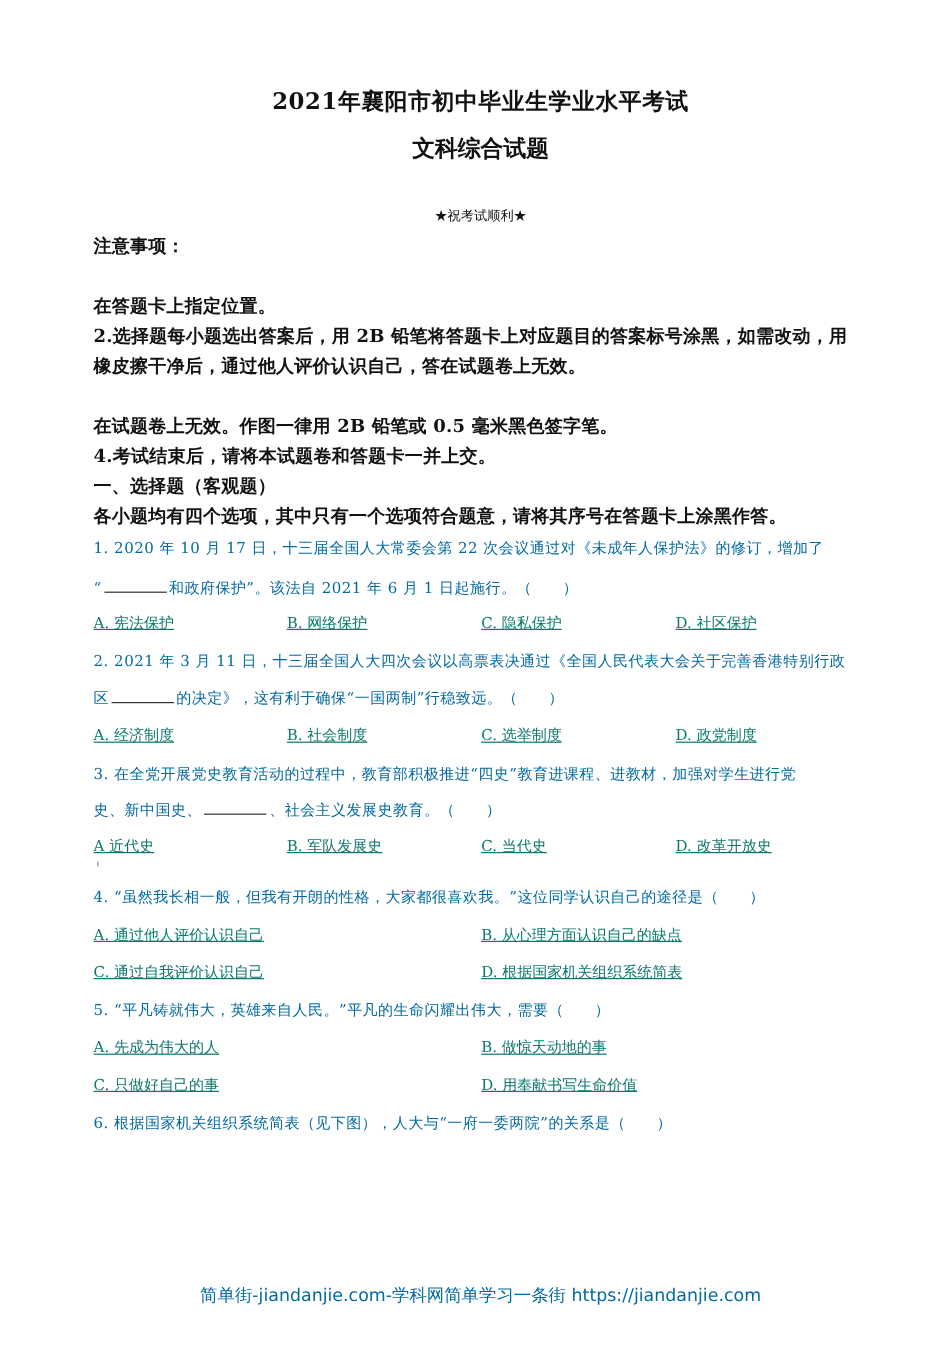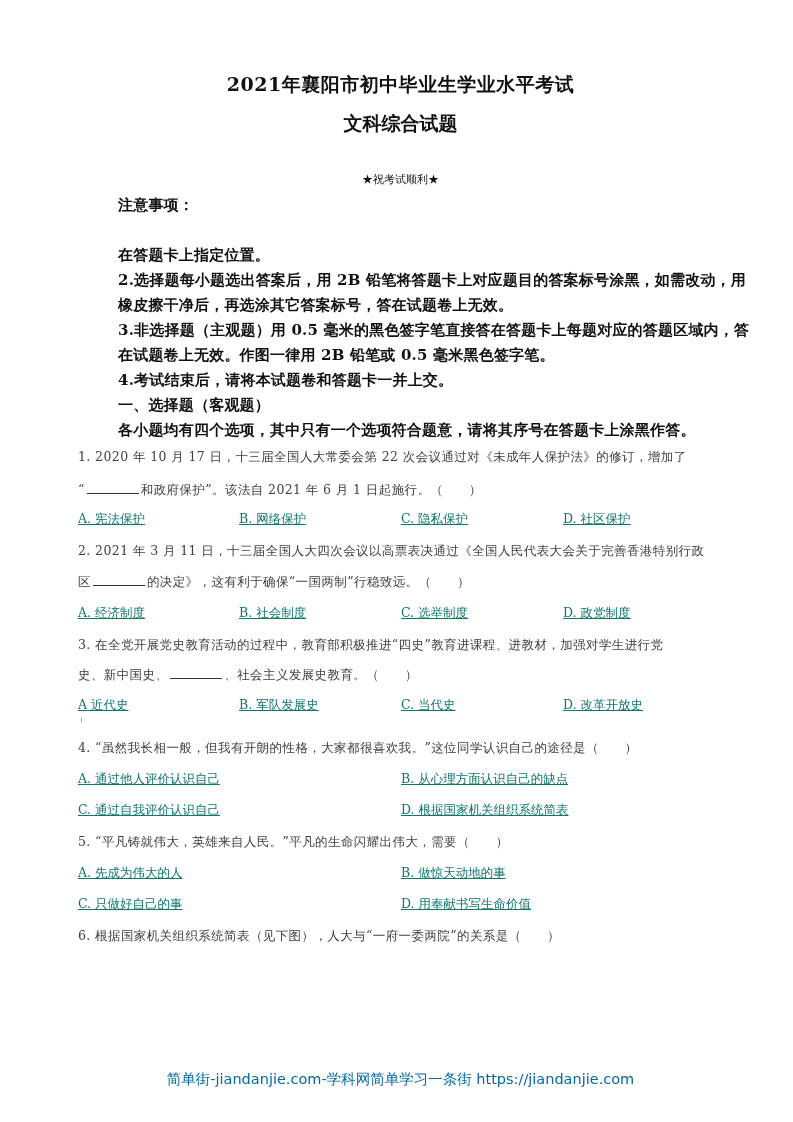--- a/index.html
+++ b/index.html
@@ -6,41 +6,40 @@
     body { width: 793px; height: 1122px; position: relative; overflow: hidden; color: #111; }
     .page { position: absolute; left: 4px; top: 0; width: 793px; height: 976px; }
     .serif { font-family: "DejaVu Serif", "Liberation Serif", serif; }
     .sans { font-family: "DejaVu Sans", "Liberation Sans", sans-serif; }
     .center { position: absolute; left: 0; width: 793px; text-align: center; }
     .title1 { top: 72px; font-size: 19px; font-weight: bold; letter-spacing: 0.5px; }
     .title2 { top: 111px; font-size: 19px; font-weight: bold; }
     .subtitle { top: 148px; font-size: 14px; font-weight: bold; }
     .wish { top: 172px; font-size: 11px; font-weight: normal; }
     .line { position: absolute; left: 74px; white-space: nowrap; }
-    .bold { font-weight: bold; font-size: 15px; letter-spacing: 0.2px; margin-left: 40px; }
-    .q { font-size: 12.5px; color: #404040; letter-spacing: 0.4px; }
+    .bold { font-weight: bold; font-size: 15px; letter-spacing: 0.2px; }
+    .q { font-size: 12.5px; color: #0369a1; letter-spacing: 0.4px; }
     .opt { position: absolute; white-space: nowrap; font-size: 12.5px; color: #0f766e; text-decoration: underline; }
     .blank { display: inline-block; width: 52px; border-bottom: 1px solid #333; height: 10px; margin: 0 2px; }
     .tick { position: absolute; left: 77px; top: 718px; width: 1px; height: 4px; background: #999; }
     .footer { top: 1070px; font-size: 14.5px; color: #0369a1; }
   </style>
 </head>
 <body>
 
 <div class="page">
 
   <div class="center serif title1">2021年襄阳市初中毕业生学业水平考试</div>
   <div class="center serif title2">文科综合试题</div>
   <div class="center serif wish">★祝考试顺利★</div>
 
   <div class="line serif bold" style="top:196px">注意事项：</div>
   <div class="line serif bold" style="top:246px">在答题卡上指定位置。</div>
   <div class="line serif bold" style="top:271px">2.选择题每小题选出答案后，用 2B 铅笔将答题卡上对应题目的答案标号涂黑，如需改动，用</div>
-  <div class="line serif bold" style="top:296px">橡皮擦干净后，再选涂其它答案标号，答在试题卷上无效。</div>
-  <div class="line serif bold" style="top:321px">3.非选择题（主观题）用 0.5 毫米的黑色签字笔直接答在答题卡上每题对应的答题区域内，答</div>
+  <div class="line serif bold" style="top:296px">橡皮擦干净后，通过他人评价认识自己，答在试题卷上无效。</div>
   <div class="line serif bold" style="top:346px">在试题卷上无效。作图一律用 2B 铅笔或 0.5 毫米黑色签字笔。</div>
   <div class="line serif bold" style="top:371px">4.考试结束后，请将本试题卷和答题卡一并上交。</div>
 
   <div class="line serif bold" style="top:396px">一、选择题（客观题）</div>
   <div class="line serif bold" style="top:421px">各小题均有四个选项，其中只有一个选项符合题意，请将其序号在答题卡上涂黑作答。</div>
 
   <div class="line serif q" style="top:449px">1. 2020 年 10 月 17 日，十三届全国人大常委会第 22 次会议通过对《未成年人保护法》的修订，增加了</div>
   <div class="line serif q" style="top:482px">
     <span>“</span><span class="blank"></span><span>和政府保护”。该法自 2021 年 6 月 1 日起施行。（　　）</span>
   </div>

